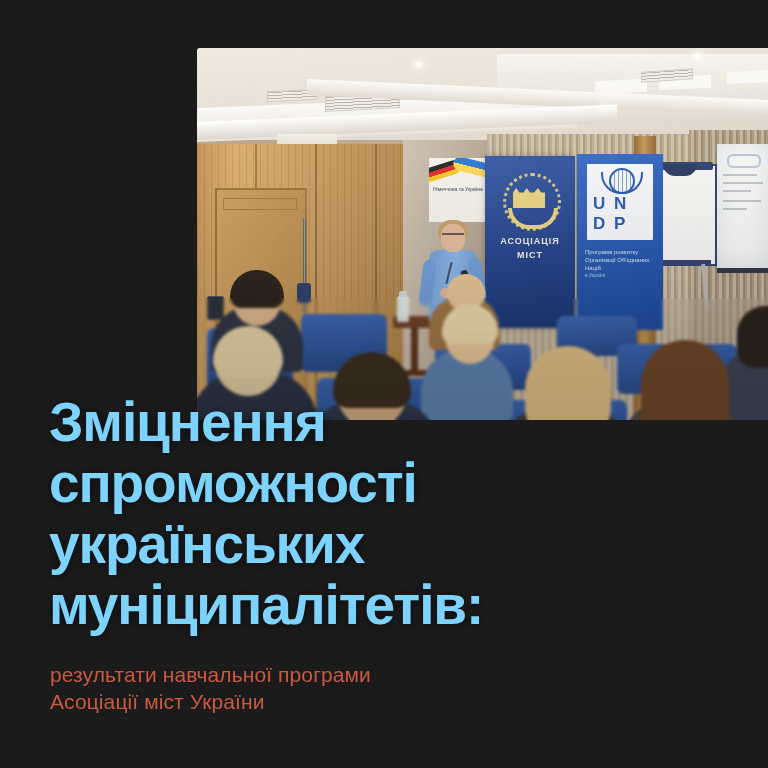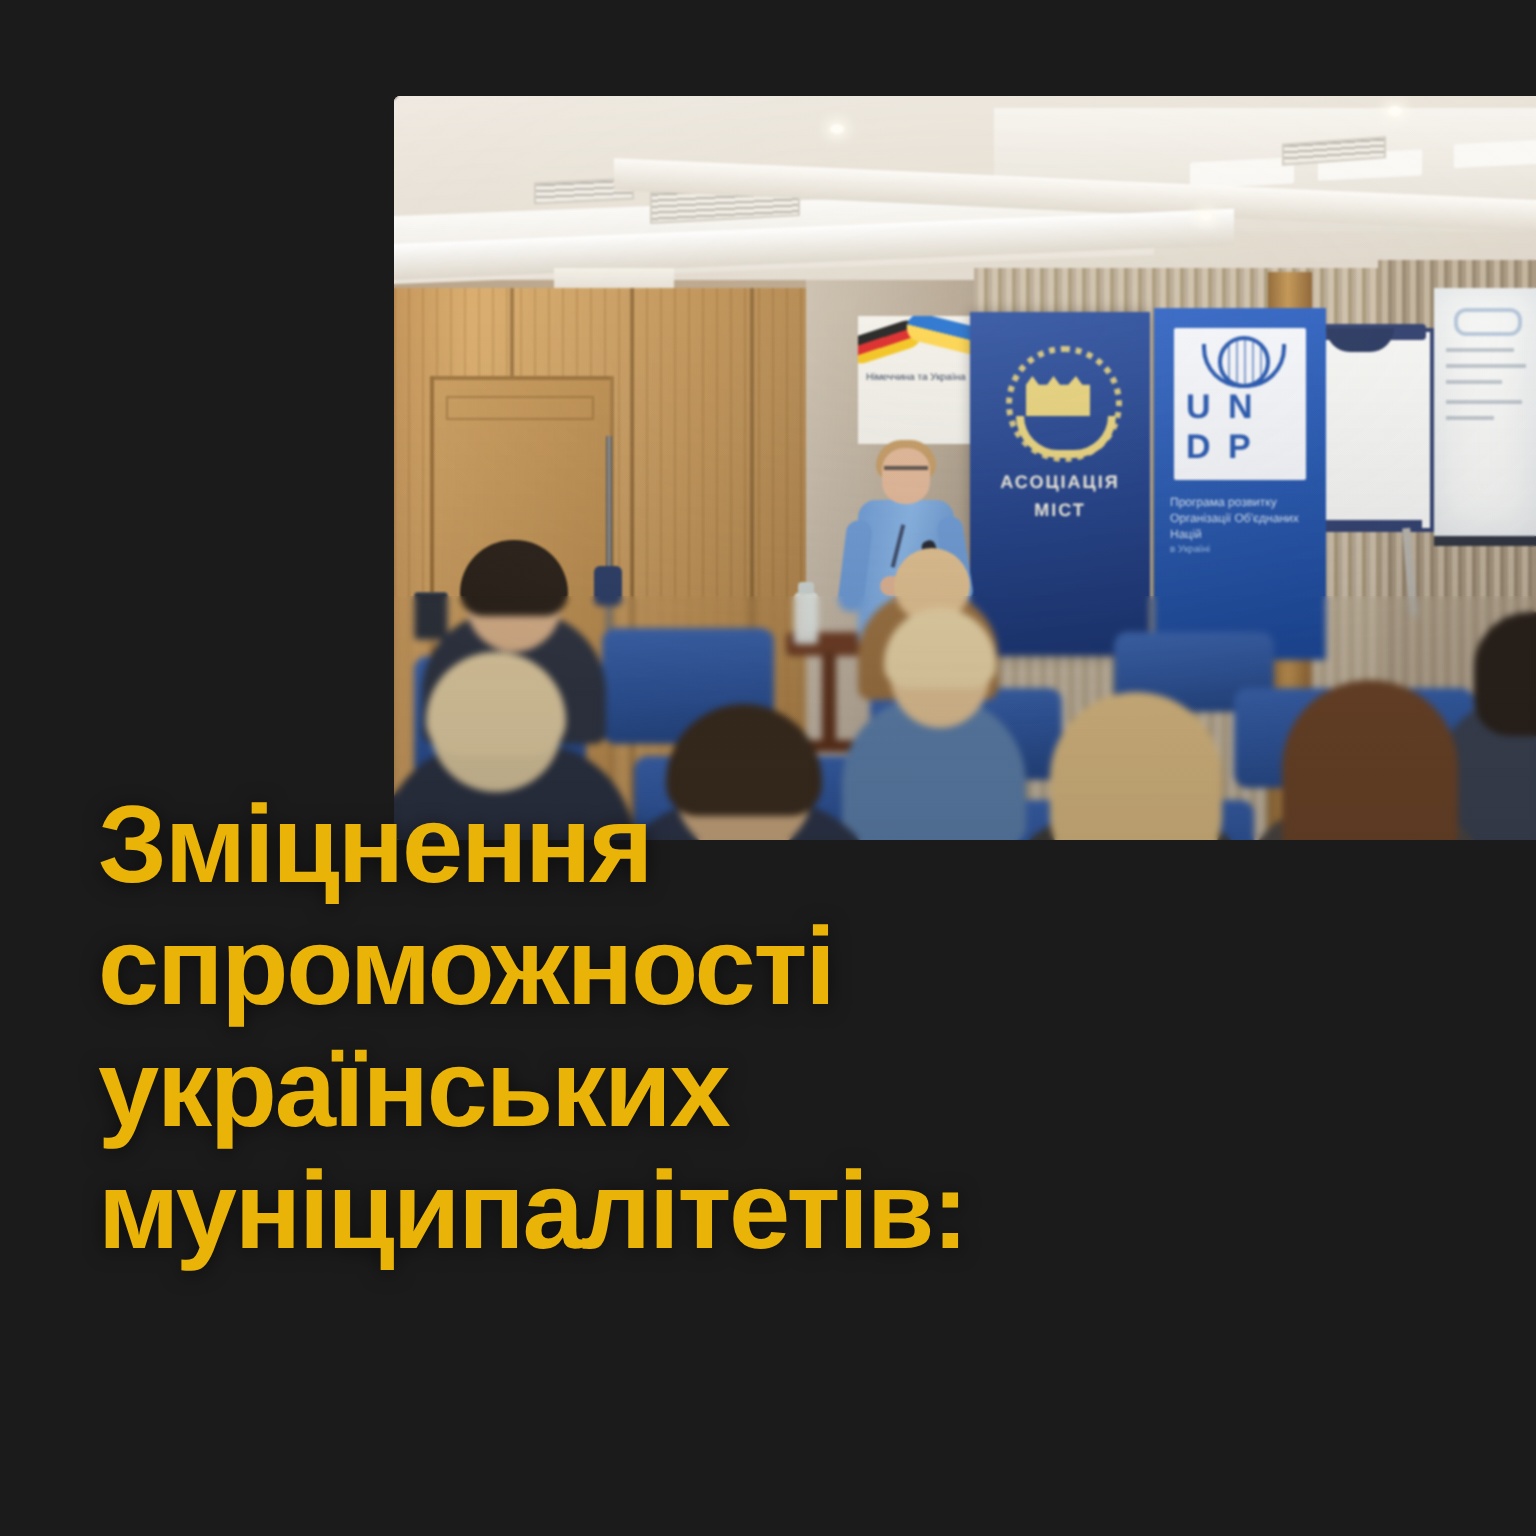--- a/index.html
+++ b/index.html
@@ -219,21 +219,21 @@
   .photo-blurfront{left:0;top:250px;width:571px;height:122px;
     backdrop-filter:blur(1.6px);pointer-events:none;}
   .photo-softall{left:0;top:0;width:571px;height:372px;
     backdrop-filter:blur(.45px);pointer-events:none;}
 
   
   #headline{
     position:absolute;
     left:49px;top:392px;
     width:700px;
-    color:#eab308;
+    color:#7dd3fc;
     font-size:55px;
     font-weight:700;
     line-height:61px;
     letter-spacing:-1.1px;
     white-space:pre-line;
     text-shadow:0 1px 10px rgba(0,0,0,.55);
     z-index:5;
   }
   #subtitle{
     position:absolute;
@@ -390,14 +390,16 @@
 
     <div class="ph photo-softall"></div>
     <div class="ph photo-blurfront"></div>
     <div class="ph photo-grade"></div>
   </div>
 
   <div id="headline">Зміцнення
 спроможності
 українських
 муніципалітетів:</div>
+  <div id="subtitle">результати навчальної програми
+Асоціації міст України</div>
 
 </div>
 
 </body></html>

